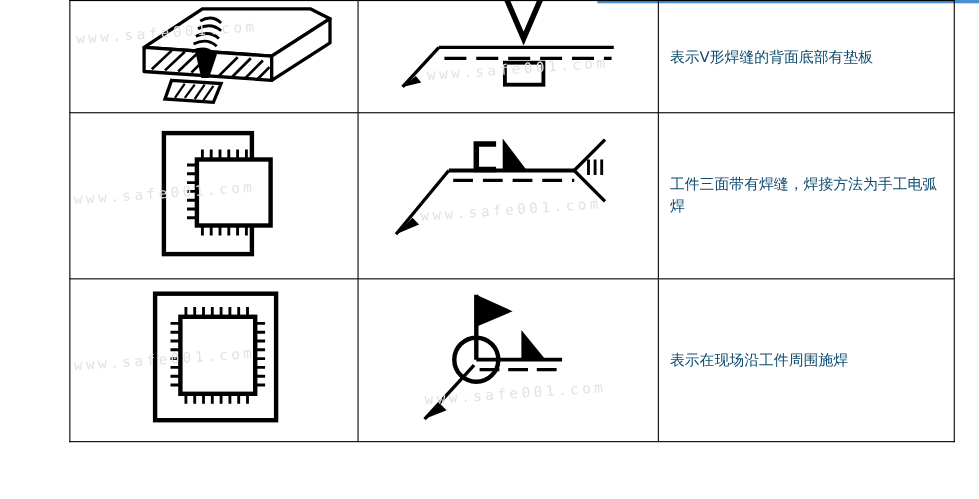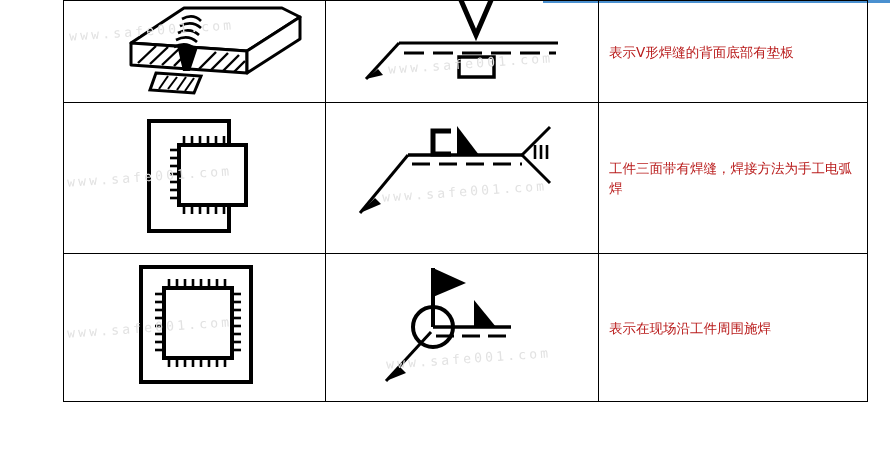--- a/index.html
+++ b/index.html
@@ -37,21 +37,21 @@
   .r0{height:60px;}
   .r1{height:102px;}
   .r2{height:151px;}
   .r3{height:148px;}
 
   .cellwrap{position:relative;width:100%;height:100%;overflow:hidden;}
 
   .desc{
     font-size:13.5px;
     line-height:20px;
-    color:#b91c1c;
+    color:#0c4a6e;
     padding:0 8px 0 10px;
     font-family:"DejaVu Sans","Liberation Sans",sans-serif;
   }
 
   
   .wm{
     position:absolute;
     color:#e2e2e2;
     font-size:13px;
     letter-spacing:3.2px;

